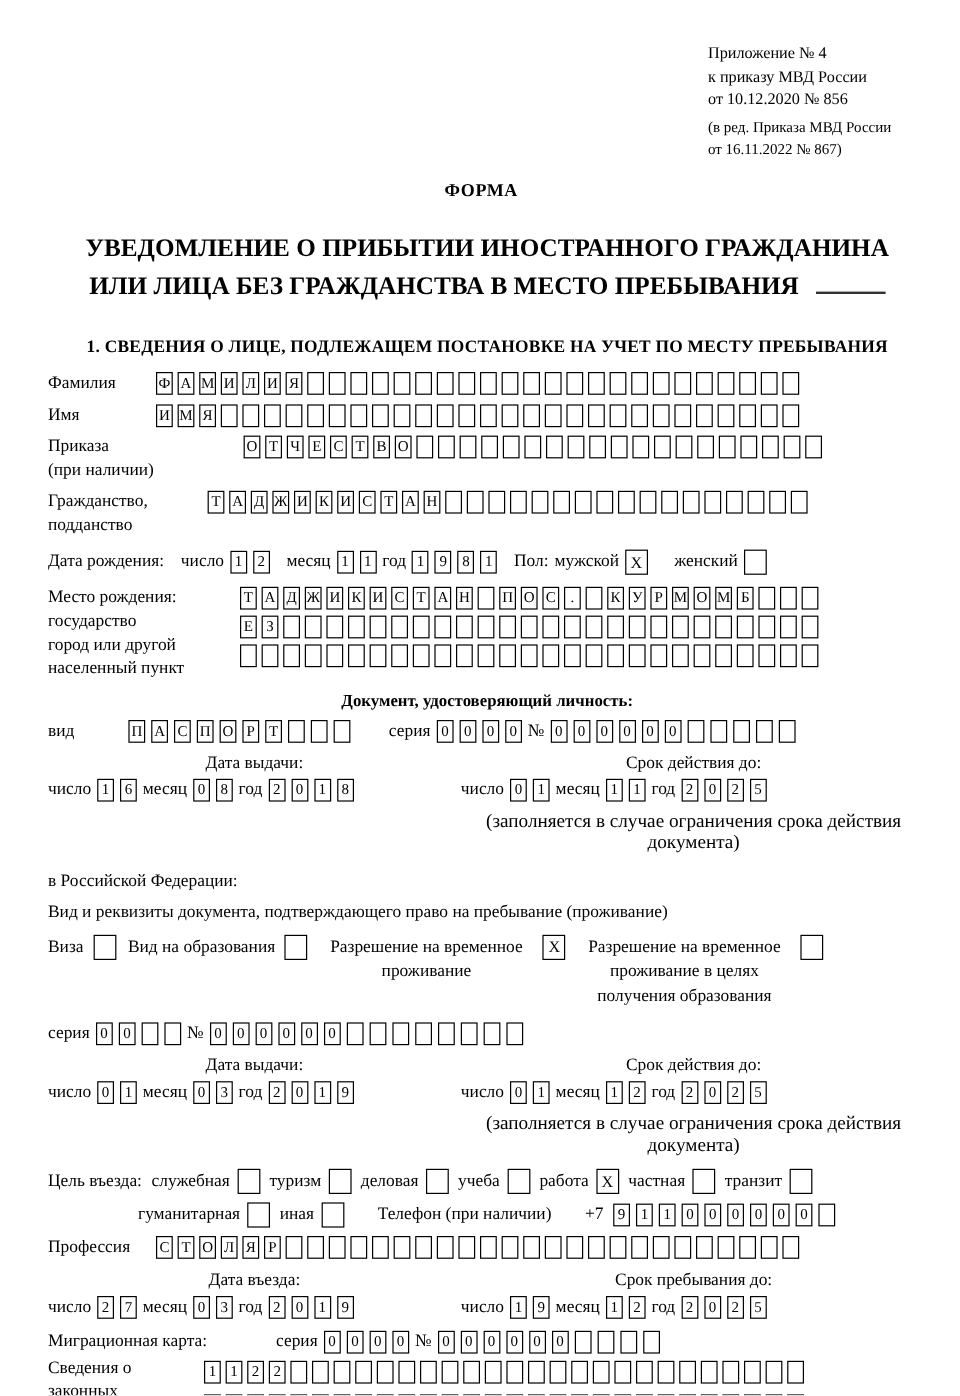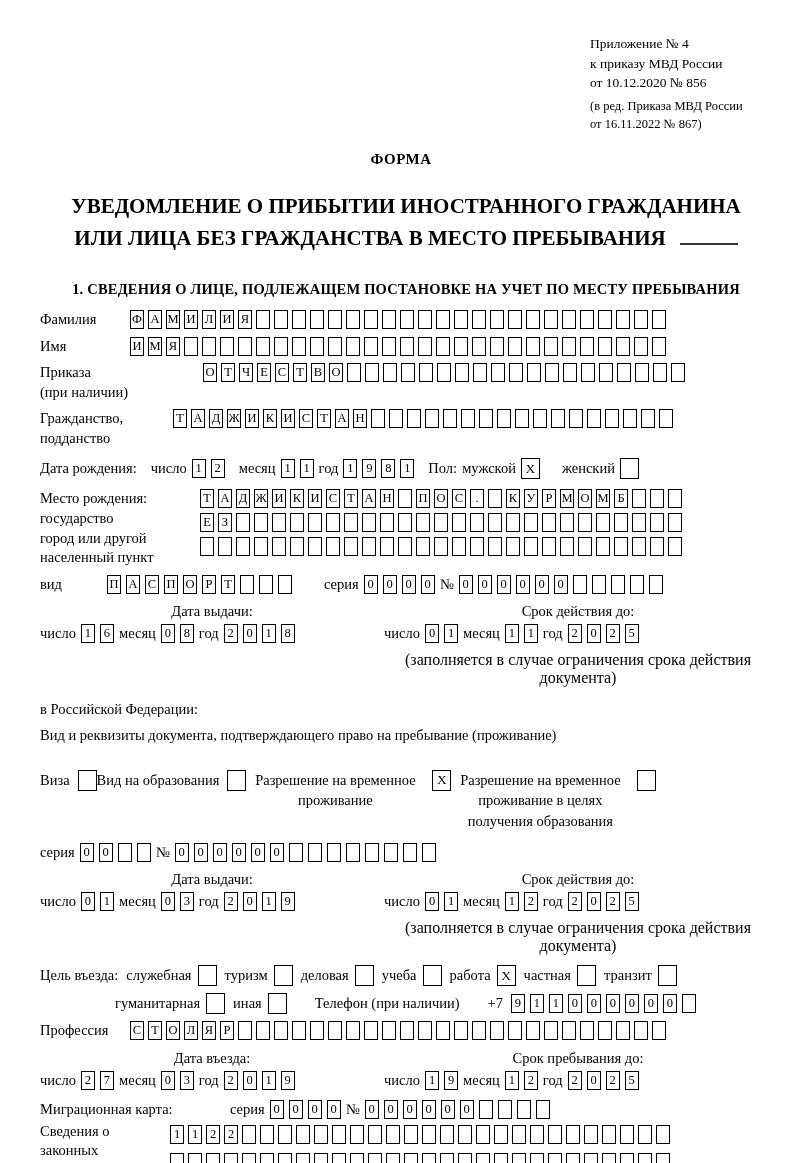--- a/index.html
+++ b/index.html
@@ -29,21 +29,21 @@
   .dg .cells { gap:5px; }
   .datecols { display:flex; margin-top:9px; }
   .datecol-l { flex:0 0 47%; }
   .datecol-r { flex:1; }
   .dc-title { text-align:center; font-size:14.5px; margin-bottom:4px; }
   .dc-note { text-align:center; font-size:16px; margin-top:8px; }
 
   .center-bold { text-align:center; font-weight:bold; font-size:14px; margin-top:9px; }
   .para { font-size:14.5px; margin-top:10px; line-height:1.75; }
 
-  .optrow { display:flex; align-items:flex-start; margin-top:22px; }
+  .optrow { display:flex; align-items:flex-start; margin-top:6px; gap:10px; }
   .opt { display:flex; align-items:flex-start; gap:8px; }
   .opt .txt { font-size:14.5px; text-align:center; line-height:1.4; }
   .purpose { display:flex; align-items:center; gap:6px; font-size:14.5px; }
   .gap-s { width:4px; } .gap-m { width:12px; } .gap-l { width:22px; }
   .mt2 { margin-top:2px; } .mt10 { margin-top:10px; } .mt12 { margin-top:12px; }
 </style>
 </head>
 <body>
 
 <div class="page">
@@ -335,20 +335,21 @@
           <span class="cell"></span>
           <span class="cell"></span>
           <span class="cell"></span>
           <span class="cell"></span>
           <span class="cell"></span>
           <span class="cell"></span>
         </div>
     </div>
   </div>
 
+  <div class="center-bold">Документ, удостоверяющий личность:</div>
 
   <div class="row">
     <div class="dg">
       <span class="lbl" style="width:62px">вид</span>
       <span class="cells">
           <span class="cell">П</span>
           <span class="cell">А</span>
           <span class="cell">С</span>
           <span class="cell">П</span>
           <span class="cell">О</span>

